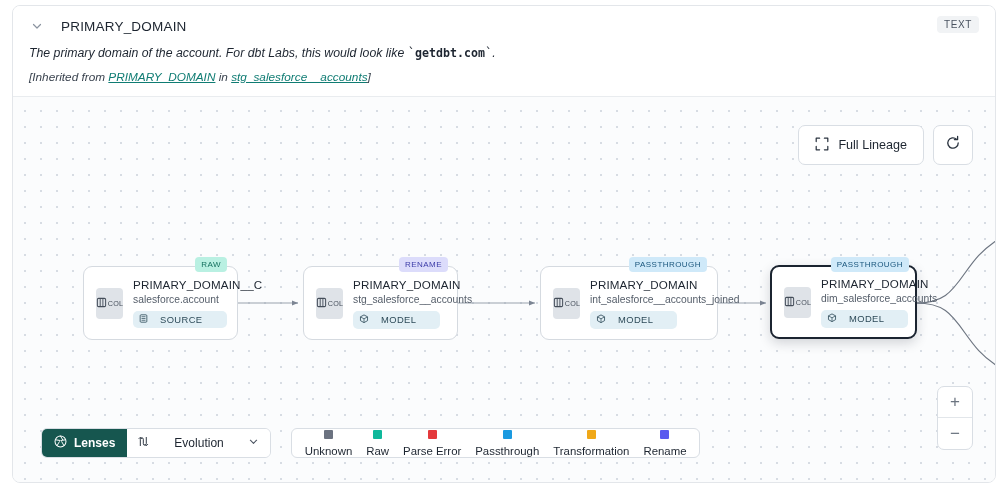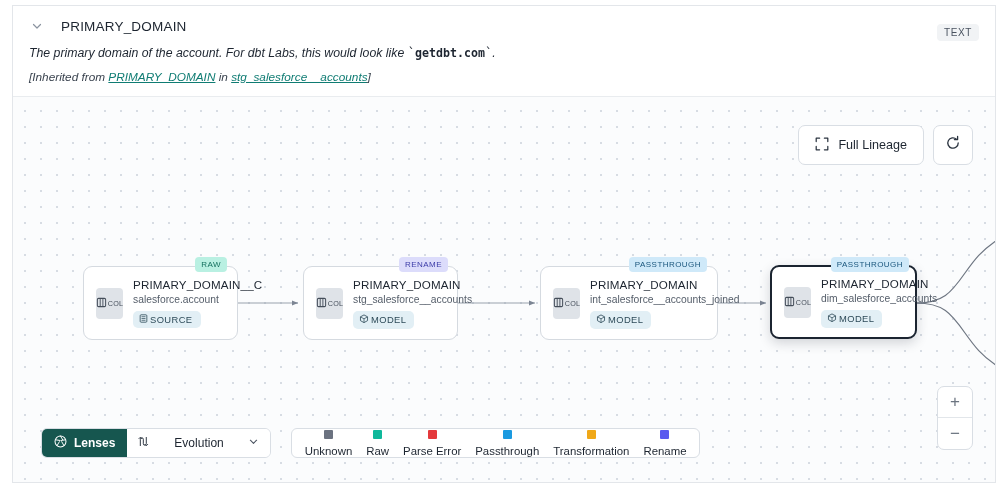--- a/index.html
+++ b/index.html
@@ -10,39 +10,39 @@
     overflow: hidden;
   }
   .page { position: relative; width: 1008px; height: 485px; background: #ffffff; }
 
   
   .card {
     position: absolute; left: 12px; top: 5px;
     width: 984px; height: 478px;
     background: #ffffff;
     border: 1px solid #e3e6ea;
-    border-radius: 0;
+    border-radius: 8px;
     overflow: hidden;
   }
 
   
   .hdr { position: relative; padding: 12px 16px 10px 16px; background:#fff; }
   .hdr-row { display: flex; align-items: center; gap: 10px; }
   .chev {
     width: 16px; height: 16px; flex: 0 0 16px;
     display:flex; align-items:center; justify-content:center;
     cursor: pointer; color:#8b94a0;
   }
   .chev svg { display:block; }
   .hdr-title {
     font-size: 13.5px; color: #1d2530; letter-spacing: .2px;
     margin-left: 6px;
   }
   .text-badge {
-    position: absolute; right: 16px; top: 18px;
+    position: absolute; right: 16px; top: 10px;
     background: #f1f3f5; color: #4a5360;
     font-size: 10px; letter-spacing: .6px;
     padding: 3px 7px; border-radius: 4px;
   }
   .desc {
     margin-top: 11px; font-size: 12.3px; font-style: italic;
     color: #1d2530; line-height: 1.35;
   }
   .desc .code {
     font-family: "DejaVu Sans Mono", monospace; font-weight: bold;
@@ -103,23 +103,23 @@
     width: 27px; height: 31px; flex:0 0 27px; background:#dfe3e8;
     border-radius:4px; display:flex; flex-direction:row;
     align-items:center; justify-content:center; gap:1px; color:#454e5a;
   }
   .colbadge .lbl { font-size: 7.2px; letter-spacing:.3px; }
   .nbody { display:flex; flex-direction:column; gap:3px; min-width:0; }
   .nname { font-size: 11.6px; color:#1d2530; letter-spacing:.15px; }
   .nsub  { font-size: 10.3px; color:#545d69; }
   .pill {
     margin-top: 3px; align-self:flex-start;
-    display:inline-flex; align-items:center; gap:2px;
+    display:inline-flex; align-items:center; gap:12px;
     background:#e2eff5; color:#2d4a58; font-size: 9.4px; letter-spacing:.4px;
-    padding: 3px 8px 3px 6px; border-radius: 5px;
+    padding: 3px 24px 3px 6px; border-radius: 5px;
   }
   .tag {
     position:absolute; top:-10px; font-size: 8px; letter-spacing:.45px;
     padding: 3px 6px; border-radius: 4px; white-space:nowrap;
   }
   .tag.raw        { background:#b9f0e2; color:#14705f; }
   .tag.rename     { background:#dcdcfb; color:#3c3ca8; }
   .tag.passthrough{ background:#cfe9f9; color:#19557c; }
 
   

